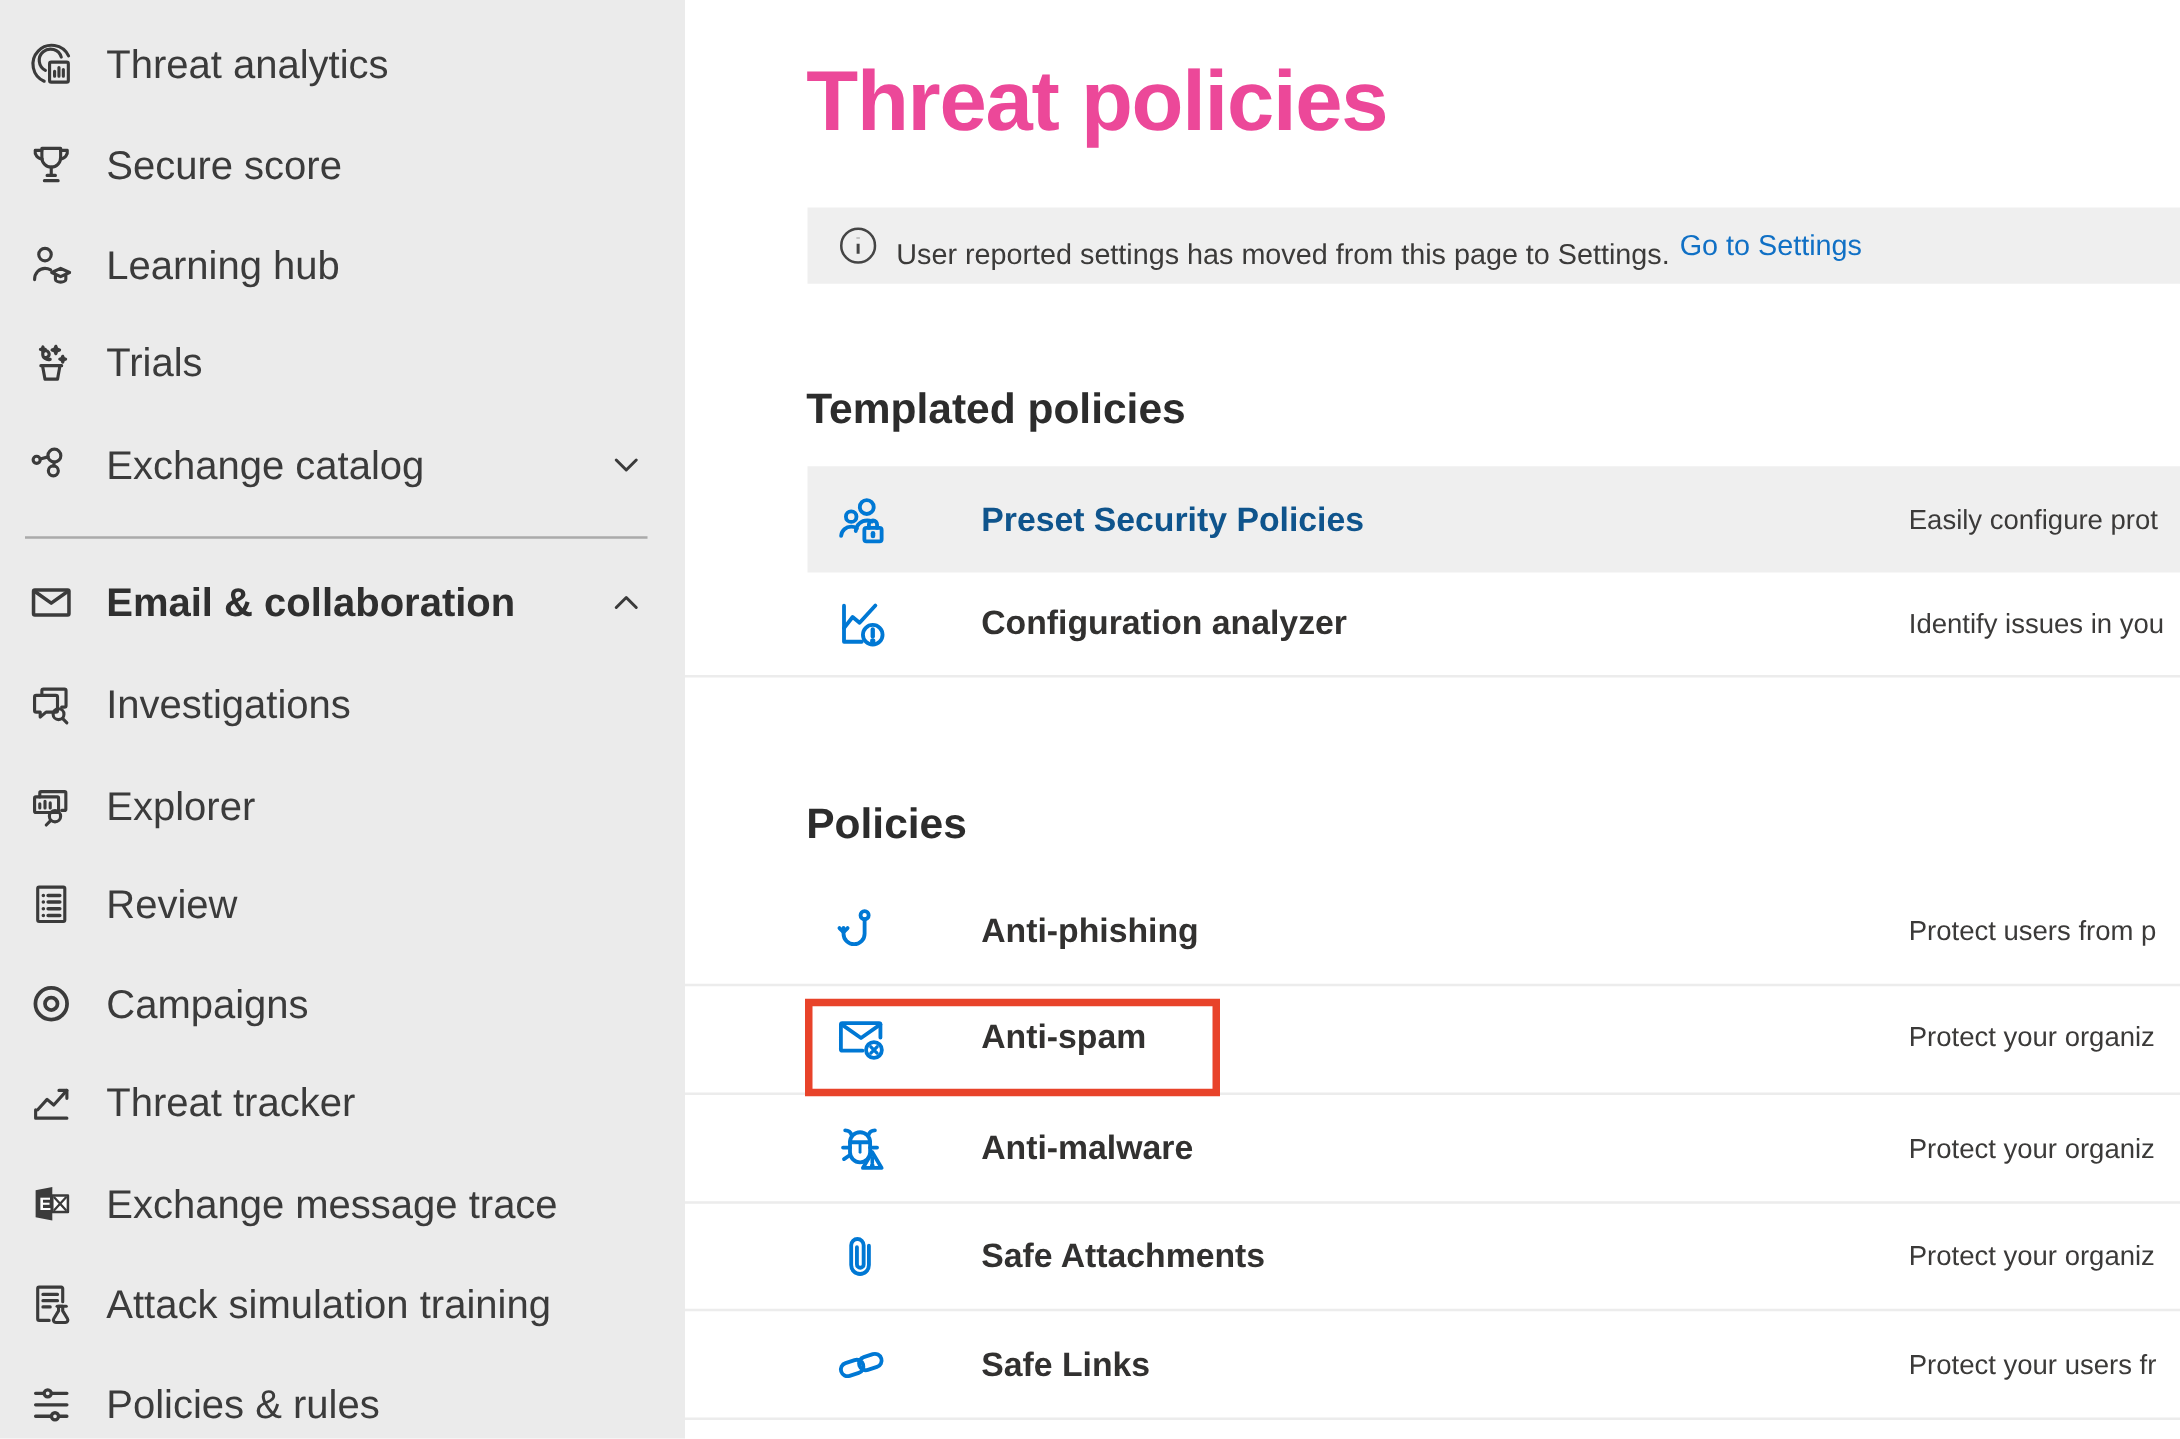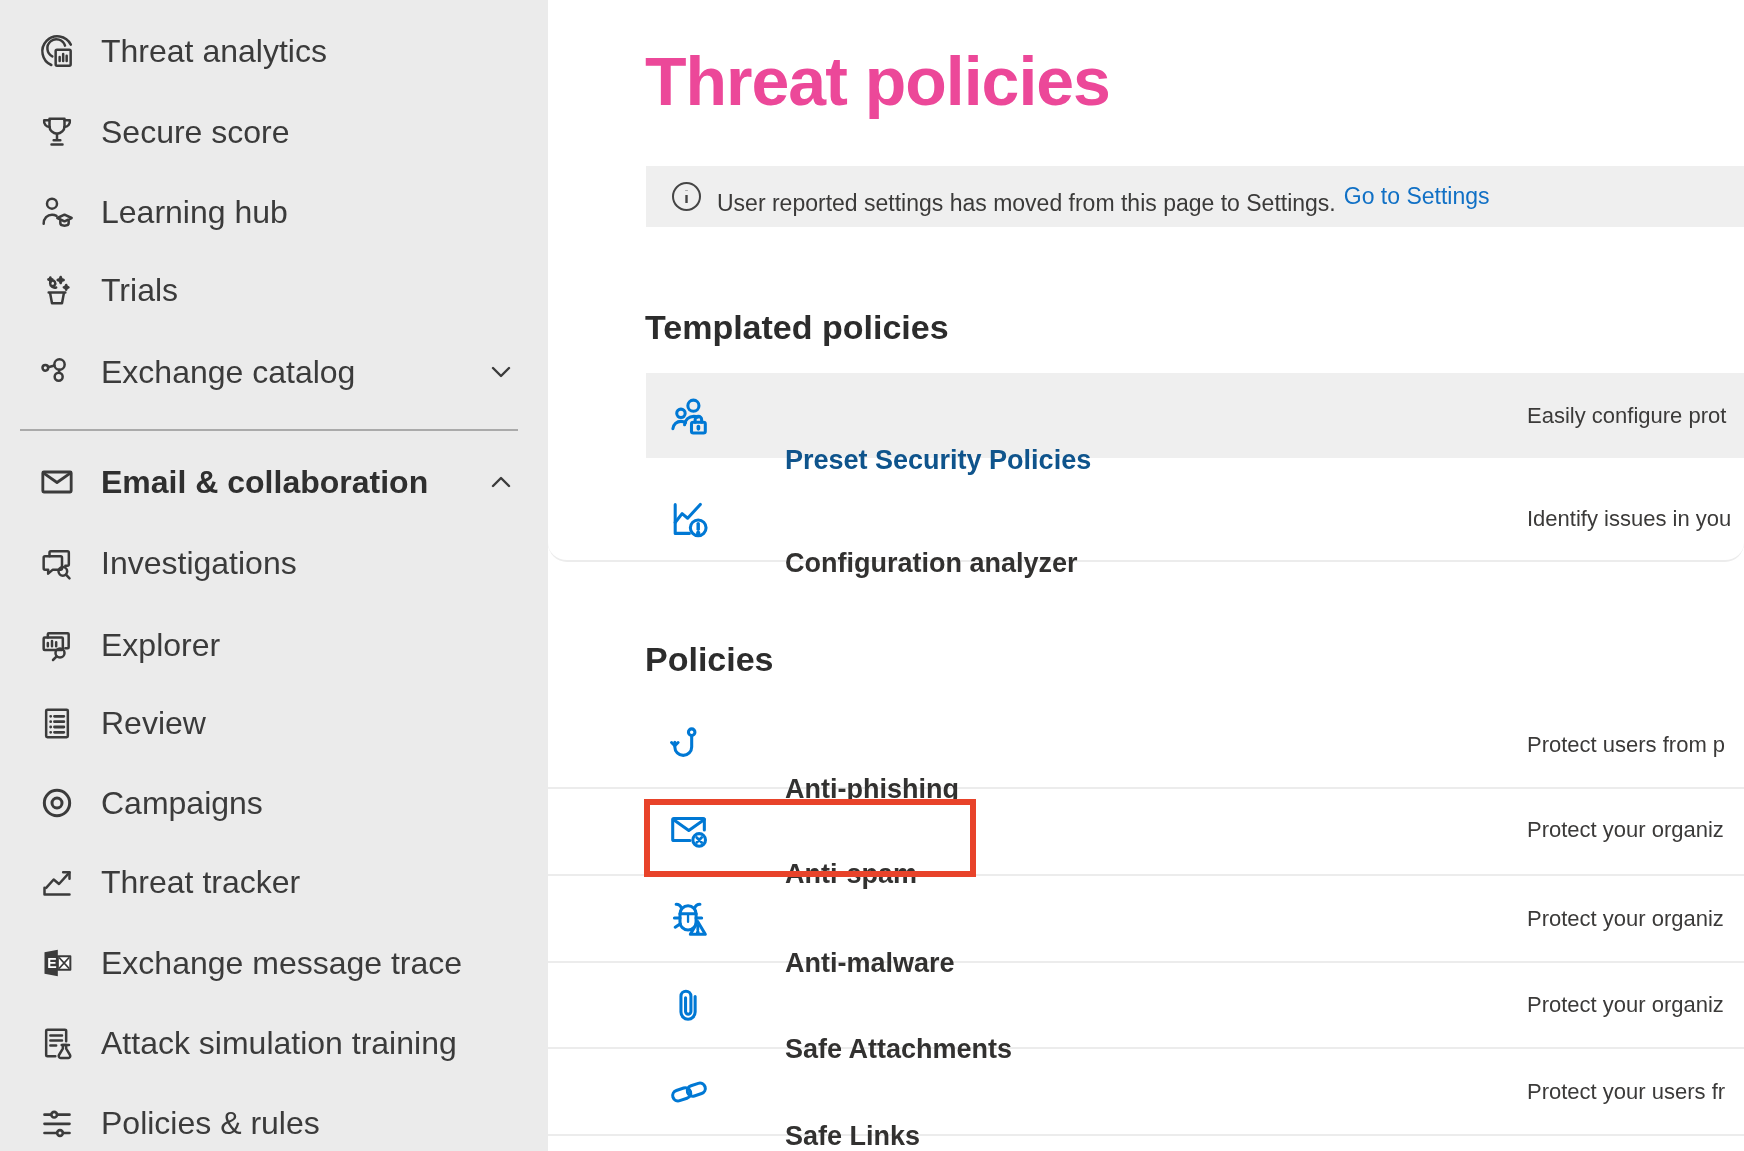--- a/index.html
+++ b/index.html
@@ -3,21 +3,21 @@
 <meta charset="utf-8">
 <style>
   * { margin:0; padding:0; box-sizing:border-box; }
   html,body { width:1744px; height:1151px; overflow:hidden; background:#fff;
               font-family:"Liberation Sans", sans-serif; }
   .stage { position:relative; width:1744px; height:1151px; }
 
   
   .sidebar { position:absolute; left:0; top:0; width:548px; height:1151px; background:#ebebeb; }
   .side-item { position:absolute; left:0; width:548px; height:80px;
-               display:flex; align-items:center; padding-left:34px; cursor:pointer; }
+               display:flex; align-items:center; padding-left:18px; cursor:pointer; }
   .si-icon { width:46px; height:46px; display:flex; align-items:center; justify-content:center; flex:0 0 46px; }
   .si-icon svg { width:40px; height:40px; stroke:#3b3b3b; fill:none; stroke-width:1.5;
                  stroke-linecap:round; stroke-linejoin:round; }
   .si-label { margin-left:21px; font-size:32px; color:#3b3b3b; white-space:nowrap; }
   .si-label.bold { font-weight:700; color:#2f2f2f; }
   .chev { position:absolute; left:483px; top:50%; transform:translateY(-50%); width:36px; height:36px; }
   .chev svg { width:36px; height:36px; stroke:#3b3b3b; fill:none; stroke-width:2.4;
               stroke-linecap:round; stroke-linejoin:round; }
   .side-divider { position:absolute; left:20px; top:429px; width:498px; height:0;
                   border-top:2px solid #aaa; }
@@ -39,21 +39,21 @@
                      color:#2c2c2c; white-space:nowrap; }
 
   .prow { position:absolute; left:0; right:0; cursor:pointer; }
   .prow.gray { background:#efefef; left:98px; }
   .prow .row-icon { position:absolute; left:116px; top:50%; transform:translateY(-50%);
                     width:50px; height:50px; display:flex; align-items:center; justify-content:center; }
   .prow.gray .row-icon { left:18px; }   
   .row-icon svg { width:46px; height:46px; stroke:#0078d4; fill:none; stroke-width:1.6;
                   stroke-linecap:round; stroke-linejoin:round; }
   .prow .row-label { position:absolute; left:237px; top:50%; transform:translateY(-50%);
-                     font-size:27px; font-weight:700; color:#323130; white-space:nowrap;margin-top:44px; }
+                     font-size:27px; font-weight:700; color:#323130; white-space:nowrap; }
   .prow.gray .row-label { left:139px; color:#0f548c; }
   .prow .row-desc { position:absolute; left:979px; top:50%; transform:translateY(-50%);
                     font-size:22px; font-weight:400; color:#3b3a39; white-space:nowrap; }
   .prow.gray .row-desc { left:881px; }
   .hairline { border-bottom:2px solid #ececec; }
 
   .red-box { position:absolute; left:96px; top:799px; width:332px; height:78px;
              border:6px solid #e8432a; pointer-events:none; }
 </style>
 </head>
@@ -263,21 +263,21 @@
             <path d="M3.6 18.6c.2-2.2 2-3.8 4.2-3.8.9 0 1.7.25 2.4.7"></path>
             <rect x="13.3" y="15.3" width="7.2" height="5.6" rx="0.9"></rect>
             <path d="M15.2 15.3v-1.4a1.7 1.7 0 0 1 3.4 0v1.4"></path>
             <path d="M16.9 17.5v1.2" style="stroke-width:1.9"></path>
           </svg>
       </span>
       <span class="row-label">Preset Security Policies</span>
       <span class="row-desc">Easily configure prot</span>
     </div>
 
-    <div class="prow hairline" style="top:478px; height:84px;border-radius:19px;">
+    <div class="prow hairline" style="top:458px; height:84px;">
       <span class="row-icon">
         <svg viewBox="0 0 24 24">
             <path d="M4.8 4.5v15h7.4"></path>
             <path d="M4.8 13.8l3.6-4.6 2.9 2.4 6.6-7.2"></path>
             <circle cx="16.8" cy="16.6" r="4.1"></circle>
             <path d="M16.8 14.4v2.9" style="stroke-width:1.8"></path>
             <path d="M16.8 19.2v.2" style="stroke-width:2.2"></path>
           </svg>
       </span>
       <span class="row-label">Configuration analyzer</span>

